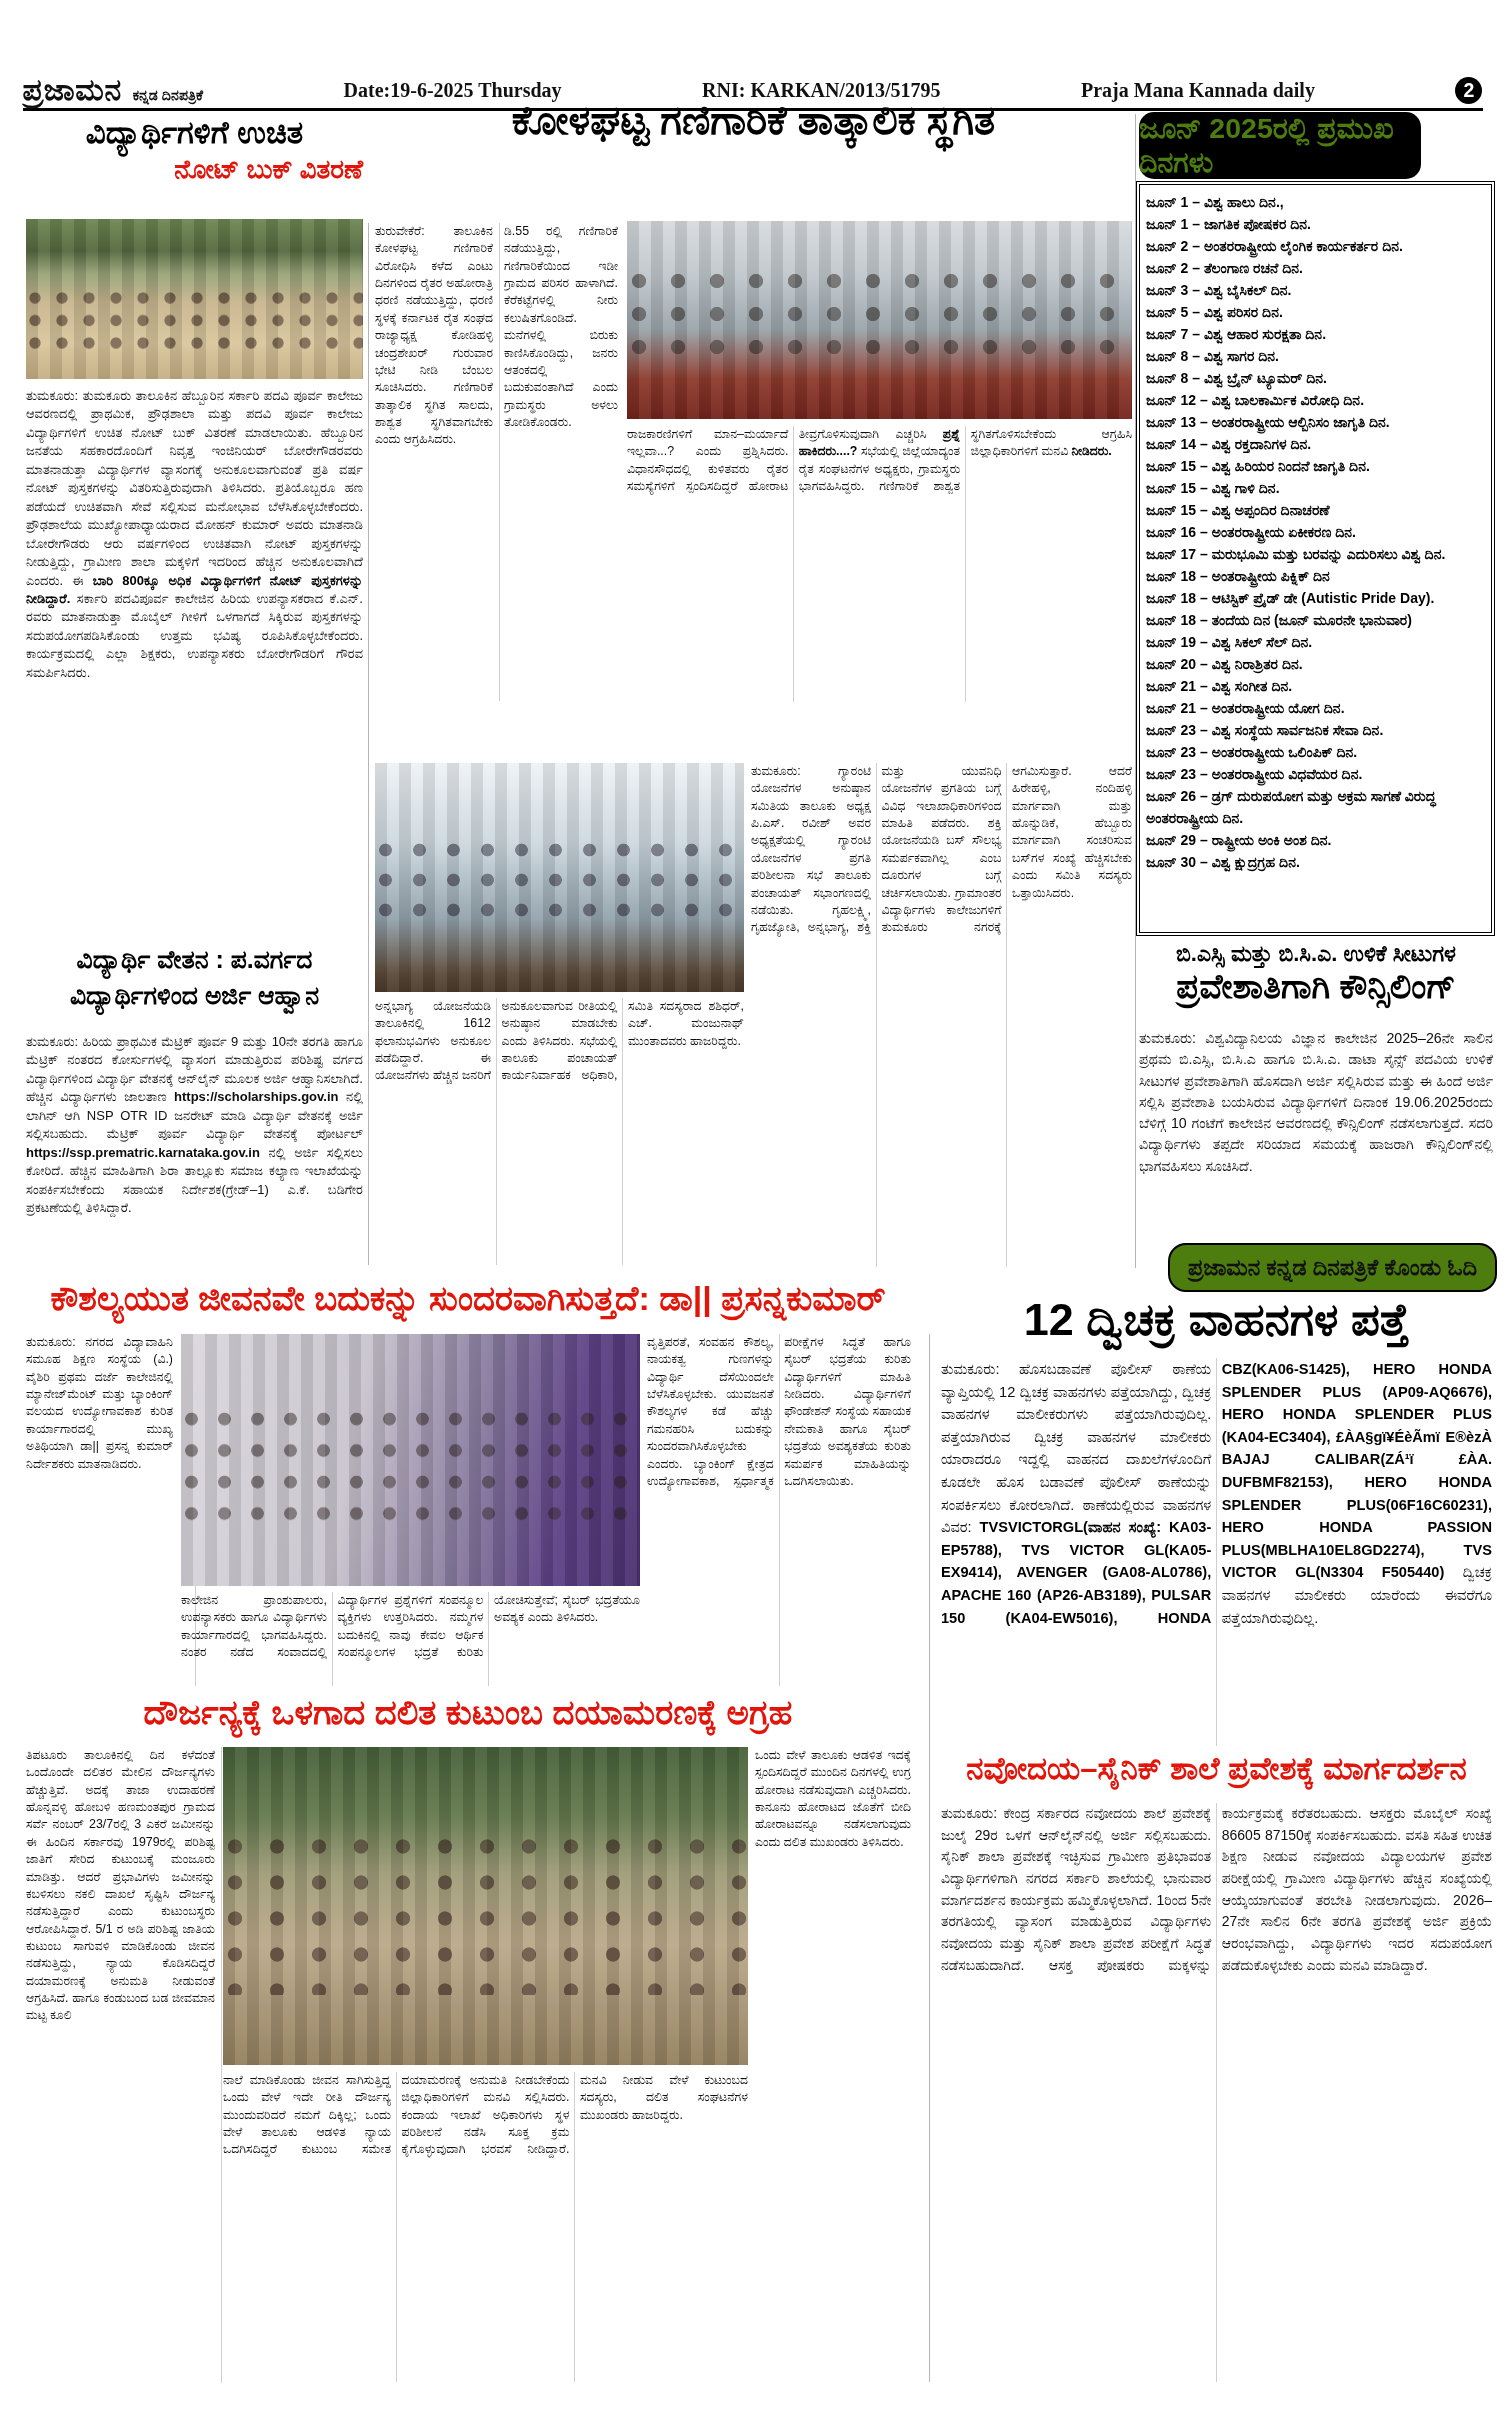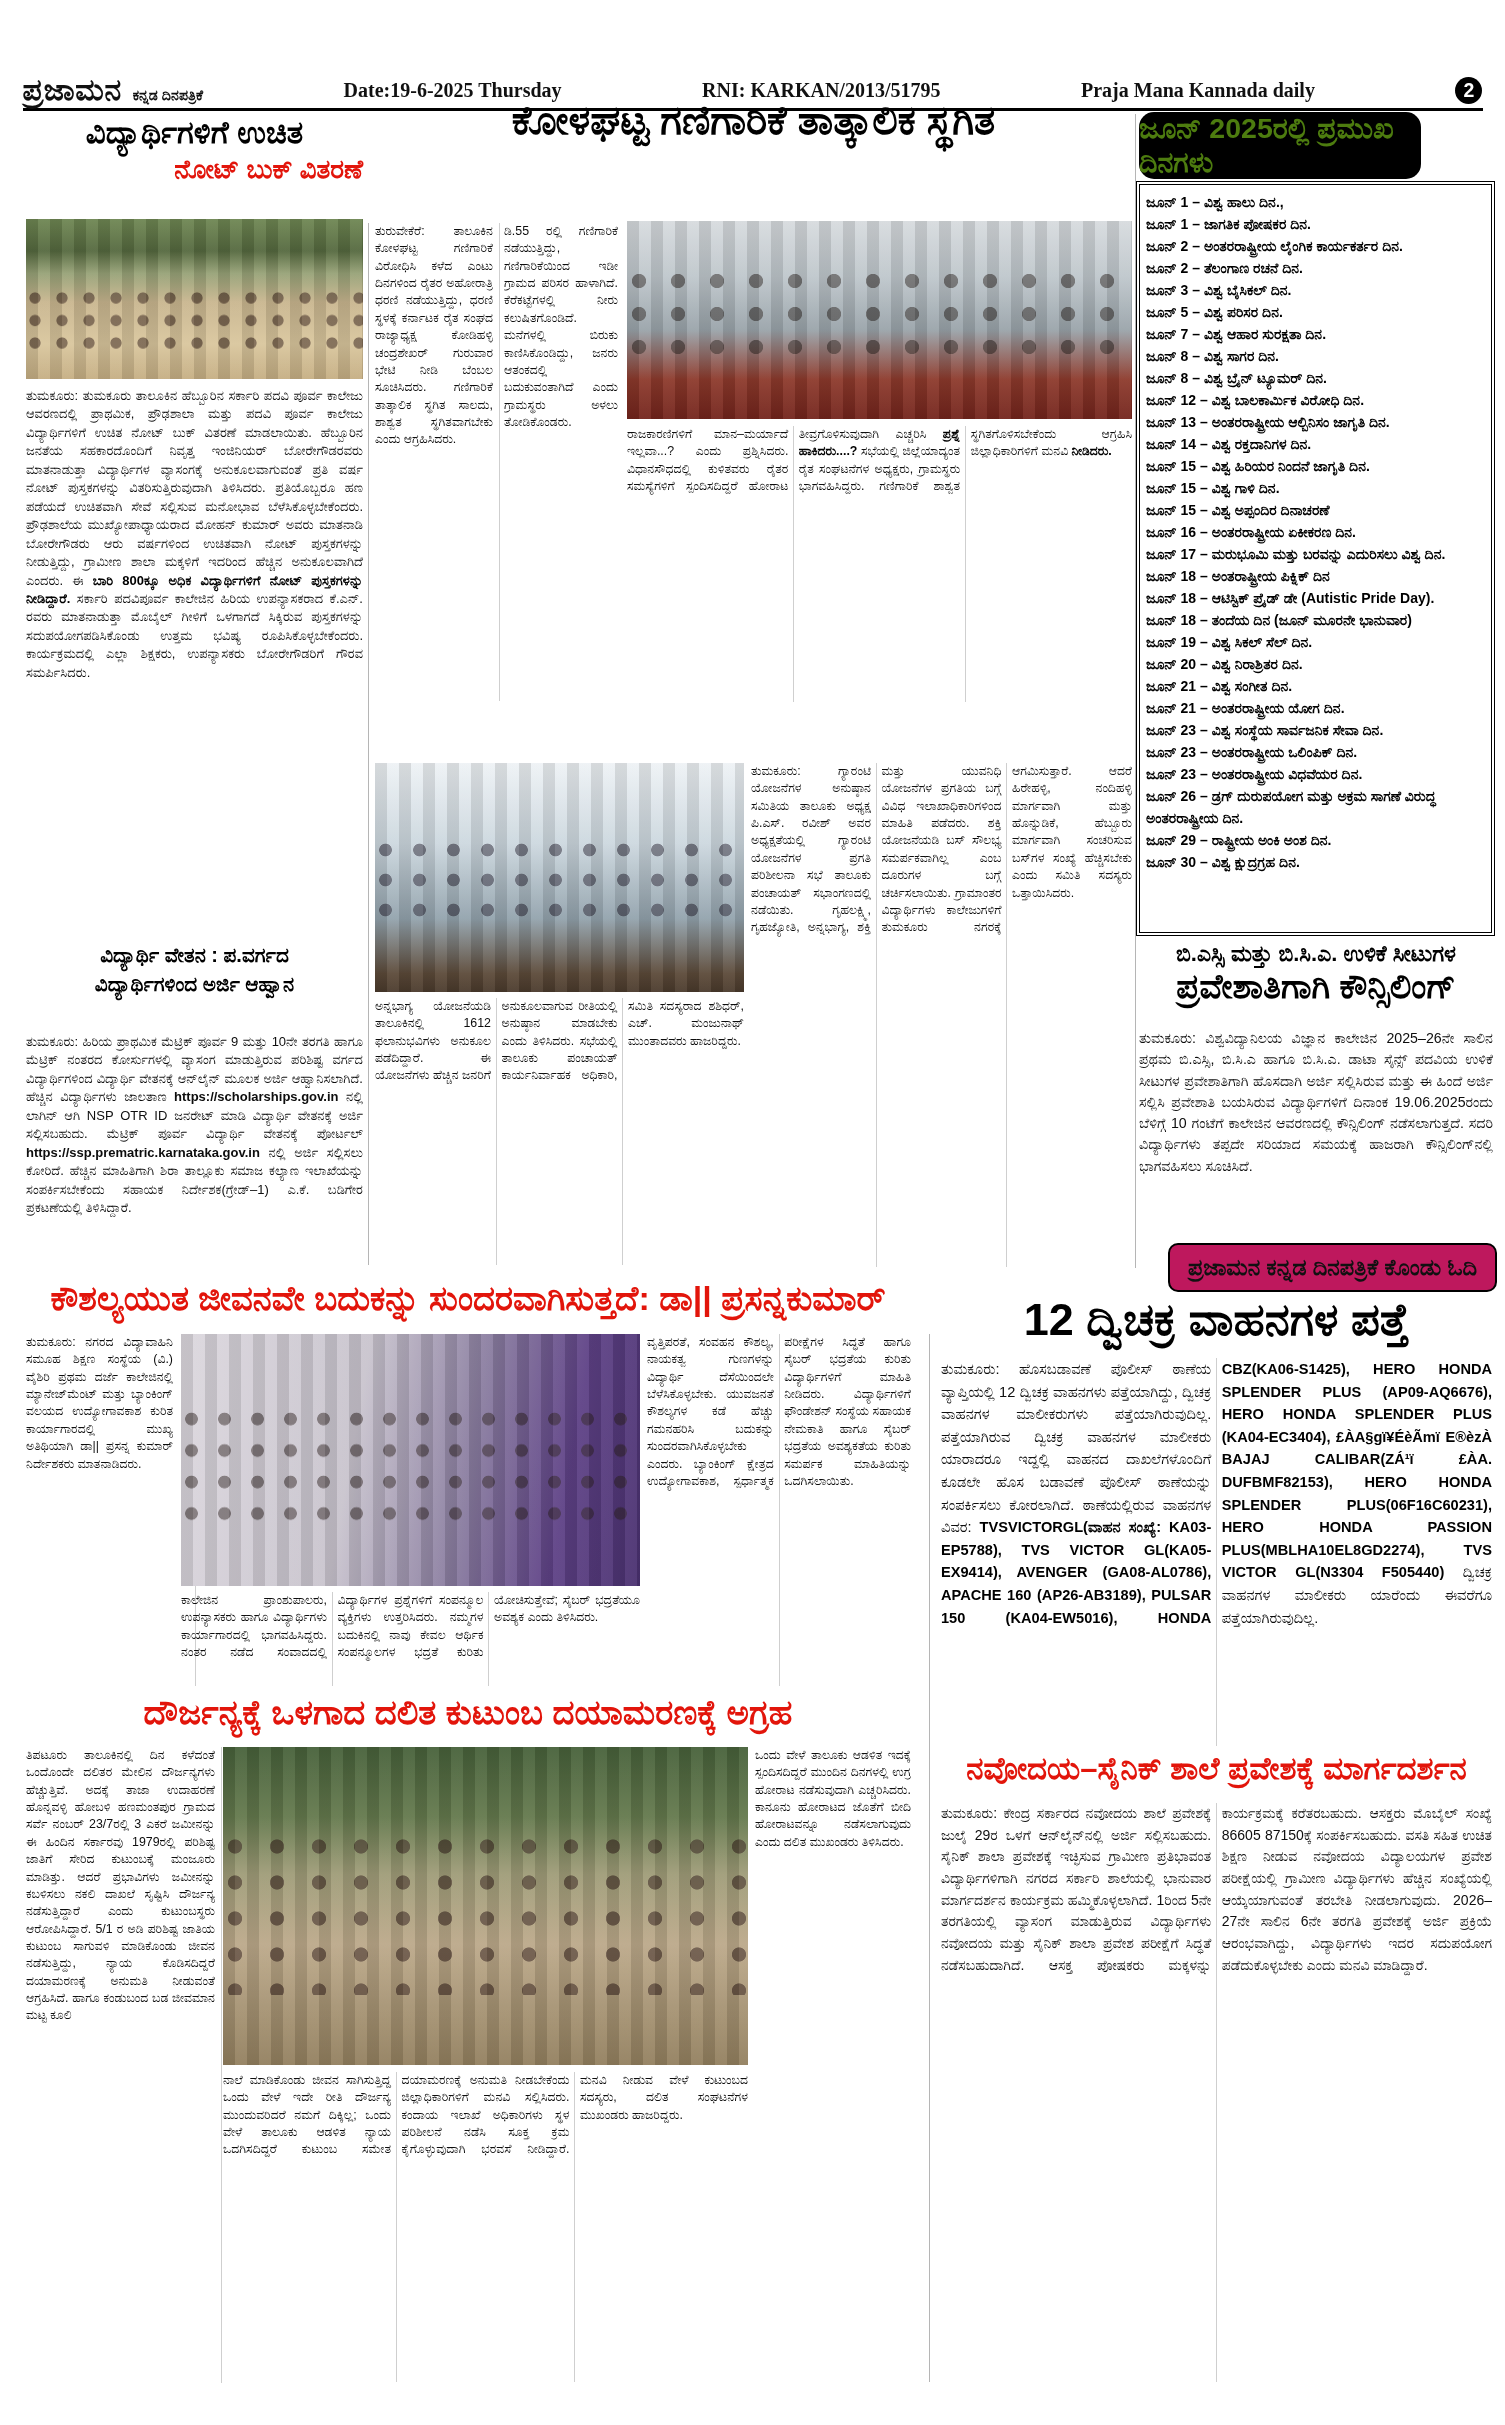--- a/index.html
+++ b/index.html
@@ -50,21 +50,21 @@
   .ph3{background:linear-gradient(180deg,#eef2f5 0%,#cdd8df 35%,#93a3ad 68%,#5c4a39 92%,#4a3a2c 100%);}
   .ph3::before{content:"";position:absolute;left:0;right:0;top:34%;height:34%;
      background:radial-gradient(circle at 10.5px 9px,rgba(35,30,45,.5) 6px,transparent 6.7px) 0 0/34px 30px repeat;}
   .ph4{background:linear-gradient(100deg,#dcd8de 0%,#c9c4ce 38%,#8a7da0 62%,#5e4186 82%,#4a3170 100%);}
   .ph4::before{content:"";position:absolute;left:0;right:0;top:30%;height:46%;
      background:radial-gradient(circle at 10.5px 9px,rgba(44,32,30,.5) 6px,transparent 6.7px) 0 0/33px 31.5px repeat;}
   .ph5{background:linear-gradient(180deg,#47613a 0%,#64794d 22%,#9f9c78 40%,#bca98a 62%,#93805f 100%);}
   .ph5::before{content:"";position:absolute;left:0;right:0;top:28%;height:50%;
      background:radial-gradient(circle at 12px 10.5px,rgba(50,30,26,.55) 6.7px,transparent 7.5px) 0 0/42px 36px repeat;}
 
-  .readbox{background:#be185d;border:2.2px solid #000;border-radius:10px;
+  .readbox{background:#4d7c0f;border:2.2px solid #000;border-radius:18px;
            display:flex;align-items:center;justify-content:center;font-weight:bold;font-size:22.5px;text-align:right;}
   .vrule{width:0.7px;background:#b5b5b5;}
   .urltxt{font-weight:bold;}
 </style>
 </head>
 <body>
 
 <div class="page">
 
   <div class="abs hdr">
@@ -123,21 +123,21 @@
         <div class="sb-item">ಜೂನ್ 29 – ರಾಷ್ಟ್ರೀಯ ಅಂಕಿ ಅಂಶ ದಿನ.</div>
         <div class="sb-item">ಜೂನ್ 30 – ವಿಶ್ವ ಕ್ಷುದ್ರಗ್ರಹ ದಿನ.</div>
       </div>
   </div>
 
   <div class="abs photo ph1" style="left:26px;top:219px;width:337px;height:160px;"></div>
   <div class="abs bodytxt just clip" style="left:26px;top:387px;width:337px;height:547px;">
     <span>ತುಮಕೂರು: ತುಮಕೂರು ತಾಲೂಕಿನ ಹೆಬ್ಬೂರಿನ ಸರ್ಕಾರಿ ಪದವಿ ಪೂರ್ವ ಕಾಲೇಜು ಆವರಣದಲ್ಲಿ ಪ್ರಾಥಮಿಕ, ಪ್ರೌಢಶಾಲಾ ಮತ್ತು ಪದವಿ ಪೂರ್ವ ಕಾಲೇಜು ವಿದ್ಯಾರ್ಥಿಗಳಿಗೆ ಉಚಿತ ನೋಟ್ ಬುಕ್ ವಿತರಣೆ ಮಾಡಲಾಯಿತು. ಹೆಬ್ಬೂರಿನ ಜನತೆಯ ಸಹಕಾರದೊಂದಿಗೆ ನಿವೃತ್ತ ಇಂಜಿನಿಯರ್ ಬೋರೇಗೌಡರವರು ಮಾತನಾಡುತ್ತಾ ವಿದ್ಯಾರ್ಥಿಗಳ ವ್ಯಾಸಂಗಕ್ಕೆ ಅನುಕೂಲವಾಗುವಂತೆ ಪ್ರತಿ ವರ್ಷ ನೋಟ್ ಪುಸ್ತಕಗಳನ್ನು ವಿತರಿಸುತ್ತಿರುವುದಾಗಿ ತಿಳಿಸಿದರು. ಪ್ರತಿಯೊಬ್ಬರೂ ಹಣ ಪಡೆಯದೆ ಉಚಿತವಾಗಿ ಸೇವೆ ಸಲ್ಲಿಸುವ ಮನೋಭಾವ ಬೆಳೆಸಿಕೊಳ್ಳಬೇಕೆಂದರು. ಪ್ರೌಢಶಾಲೆಯ ಮುಖ್ಯೋಪಾಧ್ಯಾಯರಾದ ಮೋಹನ್ ಕುಮಾರ್ ಅವರು ಮಾತನಾಡಿ ಬೋರೇಗೌಡರು ಆರು ವರ್ಷಗಳಿಂದ ಉಚಿತವಾಗಿ ನೋಟ್ ಪುಸ್ತಕಗಳನ್ನು ನೀಡುತ್ತಿದ್ದು, ಗ್ರಾಮೀಣ ಶಾಲಾ ಮಕ್ಕಳಿಗೆ ಇದರಿಂದ ಹೆಚ್ಚಿನ ಅನುಕೂಲವಾಗಿದೆ ಎಂದರು. ಈ </span><b>ಬಾರಿ 800ಕ್ಕೂ ಅಧಿಕ ವಿದ್ಯಾರ್ಥಿಗಳಿಗೆ ನೋಟ್ ಪುಸ್ತಕಗಳನ್ನು ನೀಡಿದ್ದಾರೆ.</b><span> ಸರ್ಕಾರಿ ಪದವಿಪೂರ್ವ ಕಾಲೇಜಿನ ಹಿರಿಯ ಉಪನ್ಯಾಸಕರಾದ ಕೆ.ಎನ್. ರವರು ಮಾತನಾಡುತ್ತಾ ಮೊಬೈಲ್ ಗೀಳಿಗೆ ಒಳಗಾಗದೆ ಸಿಕ್ಕಿರುವ ಪುಸ್ತಕಗಳನ್ನು ಸದುಪಯೋಗಪಡಿಸಿಕೊಂಡು ಉತ್ತಮ ಭವಿಷ್ಯ ರೂಪಿಸಿಕೊಳ್ಳಬೇಕೆಂದರು. ಕಾರ್ಯಕ್ರಮದಲ್ಲಿ ಎಲ್ಲಾ ಶಿಕ್ಷಕರು, ಉಪನ್ಯಾಸಕರು ಬೋರೇಗೌಡರಿಗೆ ಗೌರವ ಸಮರ್ಪಿಸಿದರು.</span>
   </div>
 
-  <div class="abs center hl-black clip" style="left:26px;top:941px;width:337px;height:82px;font-size:20px;line-height:1.45;">
+  <div class="abs center hl-black clip" style="left:26px;top:941px;width:337px;height:82px;font-size:25px;line-height:1.45;">
     <div>ವಿದ್ಯಾರ್ಥಿ ವೇತನ : ಪ.ವರ್ಗದ</div>
     <div>ವಿದ್ಯಾರ್ಥಿಗಳಿಂದ ಅರ್ಜಿ ಆಹ್ವಾನ</div>
   </div>
   <div class="abs bodytxt just clip" style="left:26px;top:1033px;width:337px;height:234px;">
     <span>ತುಮಕೂರು: ಹಿರಿಯ ಪ್ರಾಥಮಿಕ ಮೆಟ್ರಿಕ್ ಪೂರ್ವ 9 ಮತ್ತು 10ನೇ ತರಗತಿ ಹಾಗೂ ಮೆಟ್ರಿಕ್ ನಂತರದ ಕೋರ್ಸುಗಳಲ್ಲಿ ವ್ಯಾಸಂಗ ಮಾಡುತ್ತಿರುವ ಪರಿಶಿಷ್ಟ ವರ್ಗದ ವಿದ್ಯಾರ್ಥಿಗಳಿಂದ ವಿದ್ಯಾರ್ಥಿ ವೇತನಕ್ಕೆ ಆನ್‌ಲೈನ್ ಮೂಲಕ ಅರ್ಜಿ ಆಹ್ವಾನಿಸಲಾಗಿದೆ. ಹೆಚ್ಚಿನ ವಿದ್ಯಾರ್ಥಿಗಳು ಜಾಲತಾಣ </span><span class="urltxt">https://scholarships.gov.in</span><span> ನಲ್ಲಿ ಲಾಗಿನ್ ಆಗಿ NSP OTR ID ಜನರೇಟ್ ಮಾಡಿ ವಿದ್ಯಾರ್ಥಿ ವೇತನಕ್ಕೆ ಅರ್ಜಿ ಸಲ್ಲಿಸಬಹುದು. ಮೆಟ್ರಿಕ್ ಪೂರ್ವ ವಿದ್ಯಾರ್ಥಿ ವೇತನಕ್ಕೆ ಪೋರ್ಟಲ್ </span><span class="urltxt">https://ssp.prematric.karnataka.gov.in</span><span> ನಲ್ಲಿ ಅರ್ಜಿ ಸಲ್ಲಿಸಲು ಕೋರಿದೆ. ಹೆಚ್ಚಿನ ಮಾಹಿತಿಗಾಗಿ ಶಿರಾ ತಾಲ್ಲೂಕು ಸಮಾಜ ಕಲ್ಯಾಣ ಇಲಾಖೆಯನ್ನು ಸಂಪರ್ಕಿಸಬೇಕೆಂದು ಸಹಾಯಕ ನಿರ್ದೇಶಕ(ಗ್ರೇಡ್–1) ಎ.ಕೆ. ಬಡಿಗೇರ ಪ್ರಕಟಣೆಯಲ್ಲಿ ತಿಳಿಸಿದ್ದಾರೆ.</span>
   </div>
 
   <div class="abs bodytxt small just clip" style="left:375px;top:223px;width:118px;height:478px;border-right:0.7px solid #cfcfcf;padding-right:6px;">ತುರುವೇಕೆರೆ: ತಾಲೂಕಿನ ಕೋಳಘಟ್ಟ ಗಣಿಗಾರಿಕೆ ವಿರೋಧಿಸಿ ಕಳೆದ ಎಂಟು ದಿನಗಳಿಂದ ರೈತರ ಅಹೋರಾತ್ರಿ ಧರಣಿ ನಡೆಯುತ್ತಿದ್ದು, ಧರಣಿ ಸ್ಥಳಕ್ಕೆ ಕರ್ನಾಟಕ ರೈತ ಸಂಘದ ರಾಜ್ಯಾಧ್ಯಕ್ಷ ಕೋಡಿಹಳ್ಳಿ ಚಂದ್ರಶೇಖರ್ ಗುರುವಾರ ಭೇಟಿ ನೀಡಿ ಬೆಂಬಲ ಸೂಚಿಸಿದರು. ಗಣಿಗಾರಿಕೆ ತಾತ್ಕಾಲಿಕ ಸ್ಥಗಿತ ಸಾಲದು, ಶಾಶ್ವತ ಸ್ಥಗಿತವಾಗಬೇಕು ಎಂದು ಆಗ್ರಹಿಸಿದರು.</div>
   <div class="abs bodytxt small just clip" style="left:504px;top:223px;width:114px;height:478px;">ಡಿ.55 ರಲ್ಲಿ ಗಣಿಗಾರಿಕೆ ನಡೆಯುತ್ತಿದ್ದು, ಗಣಿಗಾರಿಕೆಯಿಂದ ಇಡೀ ಗ್ರಾಮದ ಪರಿಸರ ಹಾಳಾಗಿದೆ. ಕೆರೆಕಟ್ಟೆಗಳಲ್ಲಿ ನೀರು ಕಲುಷಿತಗೊಂಡಿದೆ. ಮನೆಗಳಲ್ಲಿ ಬಿರುಕು ಕಾಣಿಸಿಕೊಂಡಿದ್ದು, ಜನರು ಆತಂಕದಲ್ಲಿ ಬದುಕುವಂತಾಗಿದೆ ಎಂದು ಗ್ರಾಮಸ್ಥರು ಅಳಲು ತೋಡಿಕೊಂಡರು.</div>
   <div class="abs photo ph2" style="left:627px;top:221px;width:505px;height:198px;"></div>

